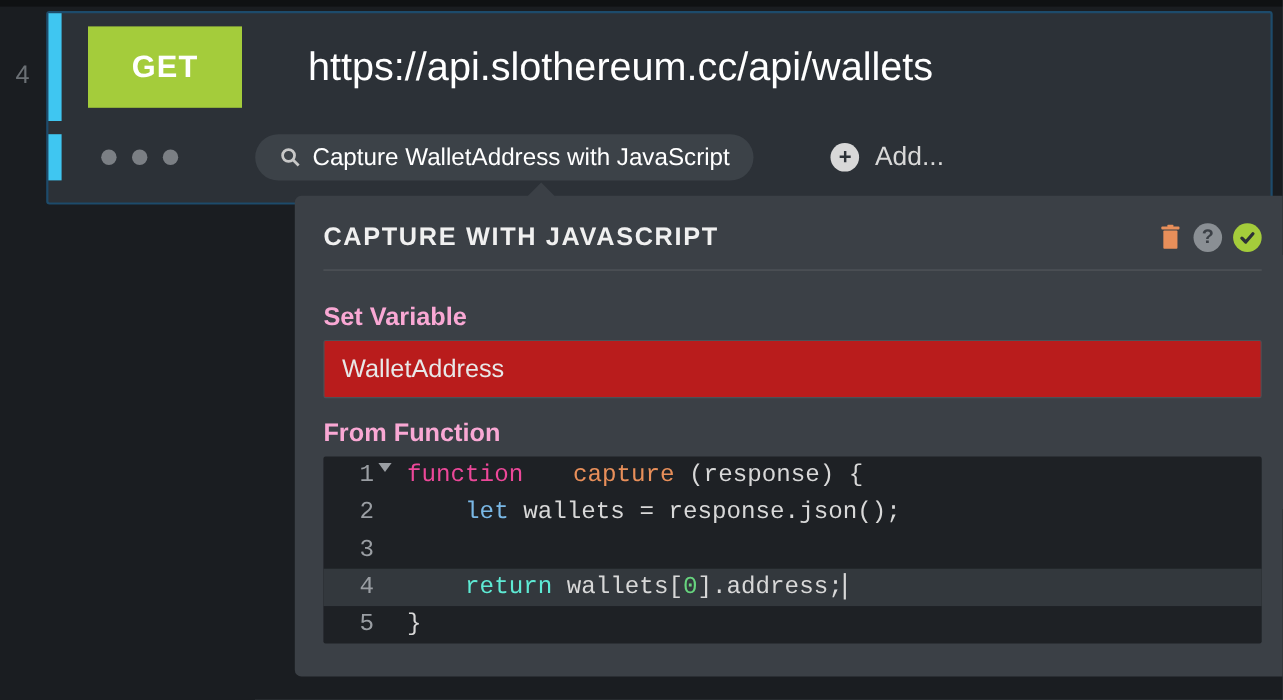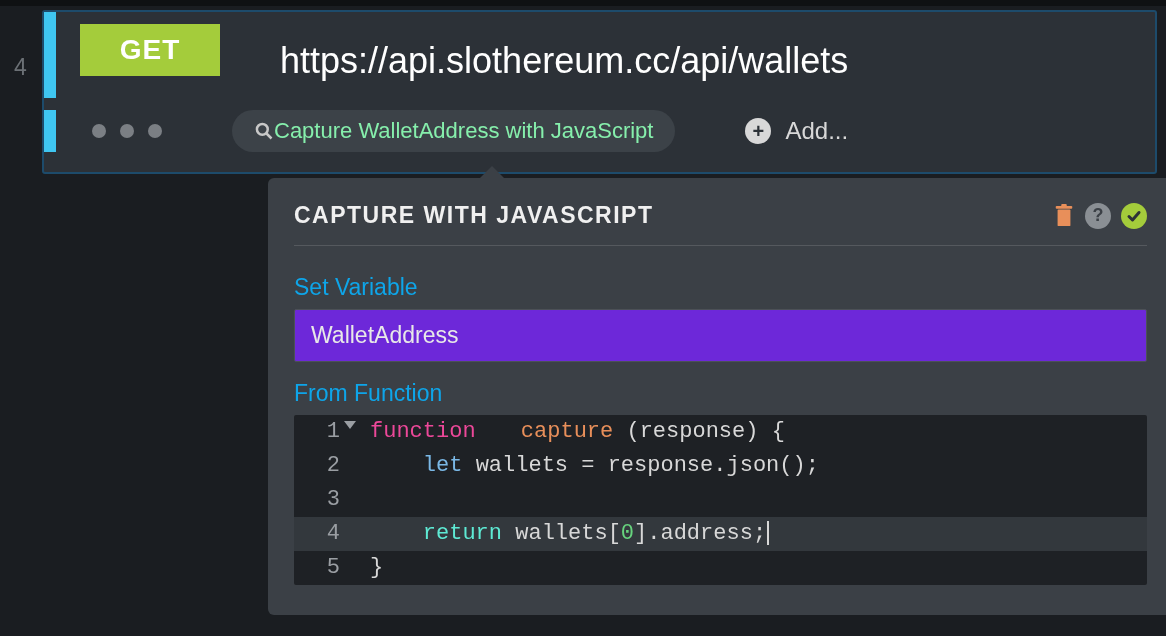--- a/index.html
+++ b/index.html
@@ -47,21 +47,21 @@
 }
 
 .blue-strip {
   width: 12px;
   background: #3fc6f1;
 }
 
 .method-badge {
   margin: 12px 0 12px 24px;
   width: 140px;
-  height: 52px;
+  height: 74px;
   background: #a4cc3b;
   color: #fff;
   font-weight: 800;
   font-size: 28px;
   letter-spacing: 1px;
   display: flex;
   align-items: center;
   justify-content: center;
 }
 
@@ -93,23 +93,23 @@
   border-radius: 50%;
 }
 
 .chip {
   margin-left: 70px;
   background: #3c4248;
   border-radius: 22px;
   padding: 8px 22px;
   display: flex;
   align-items: center;
-  gap: 0;
+  gap: 10px;
   font-size: 22px;
-  color: #86efac;
+  color: #ffffff;
   cursor: pointer;
   position: relative;
 }
 .chip svg { width: 20px; height: 20px; }
 
 .add-btn {
   margin-left: 70px;
   display: flex;
   align-items: center;
   gap: 14px;
@@ -183,28 +183,28 @@
 }
 
 .divider {
   height: 1px;
   background: #55595e;
   margin-bottom: 28px;
 }
 
 .field-label {
   font-size: 23px;
-  color: #0ea5e9;
+  color: #f9a8d4;
   margin-bottom: 8px;
-  font-weight: 400;
+  font-weight: 700;
 }
 
 .text-input {
   width: 100%;
-  background: #6d28d9;
+  background: #b91c1c;
   border: 1px solid #4c5157;
   color: #e8e8e8;
   font-size: 23px;
   padding: 12px 16px;
   border-radius: 2px;
   outline: none;
   margin-bottom: 18px;
 }
 
 .code-editor {

